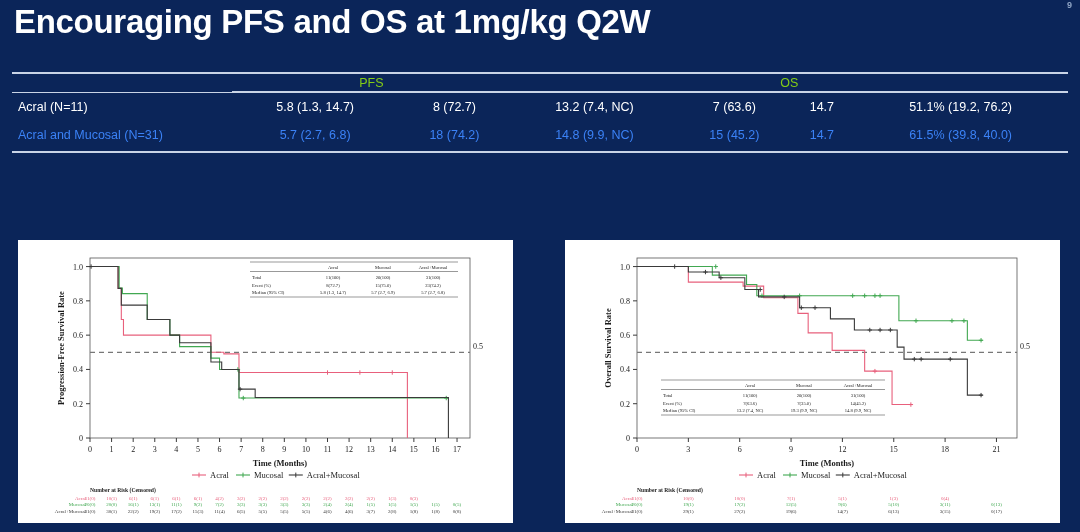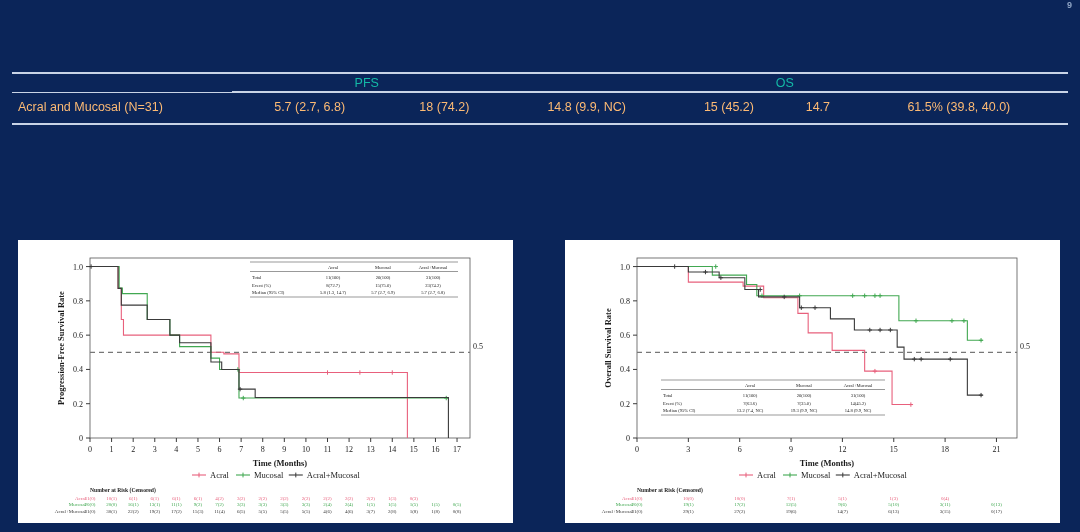--- a/index.html
+++ b/index.html
@@ -43,36 +43,36 @@
     font-family: "Liberation Sans", sans-serif;
   }
   table.results th, table.results td {
     padding: 0; text-align: center; font-weight: normal;
   }
   .rule-top td { border-top: 2px solid #c9d4e6; height: 3px; padding: 0; }
   .rule-bottom td { border-bottom: 2px solid #c9d4e6; height: 3px; padding: 0; }
 
   .grp-head th {
     font-weight: bold; font-size: 12.5px;
-    padding: 5px 0 5px 0; color: #14b8a6;
+    padding: 5px 0 5px 0; color: #84cc16;
   }
   .subrule td { height: 1px; padding: 0; }
   .subrule td.line { border-bottom: 1.4px solid #c9d4e6; }
 
   .col-head th {
     font-weight: bold; font-size: 12.5px;
     padding: 5px 4px 6px 4px; white-space: nowrap;
   }
   .col-head th.label-col { text-align: left; }
   .headrule td { height: 1px; padding: 0; }
   .headrule td.line { border-bottom: 1.4px solid #c9d4e6; }
 
   tr.datarow td { padding: 7px 4px; white-space: nowrap; font-size: 12.5px; }
   tr.datarow td.label-col { text-align: left; padding-left: 6px; }
-  tr.highlight td { color: #fdba74; }
+  tr.highlight td { color: #3b82f6; }
 
   
   .panel {
     position: absolute;
     background: #ffffff;
     top: 240px;
     height: 283px;
   }
   #panel-pfs { left: 18px; width: 495px; }
   #panel-os  { left: 565px; width: 495px; }
@@ -97,20 +97,21 @@
   .risk-lbl { font-family: "Liberation Serif", serif; font-size: 5px; text-anchor: end; }
   .risk-num { font-family: "Liberation Serif", serif; font-size: 5px; text-anchor: middle; }
 </style>
 </head>
 <body>
 
 <div class="slide">
 
   <div class="slide-number">9</div>
 
+  <div class="title">Encouraging PFS and OS at 1mg/kg Q2W</div>
 
   <div class="table-wrap">
     <table class="results">
       <tbody>
         <tr class="rule-top">
           <td colspan="7"></td>
         </tr>
         <tr class="grp-head">
           <th style="width:220px;"></th>
           <th colspan="2">PFS</th>
@@ -119,20 +120,29 @@
         <tr class="subrule">
           <td></td>
           <td colspan="2" class="line"></td>
           <td colspan="4" class="line"></td>
         </tr>
         <tr class="headrule">
           <td colspan="3" class="line"></td>
           <td colspan="4" class="line"></td>
         </tr>
 
+        <tr class="datarow">
+          <td class="label-col">Acral (N=11)</td>
+          <td>5.8 (1.3, 14.7)</td>
+          <td>8 (72.7)</td>
+          <td>13.2 (7.4, NC)</td>
+          <td>7 (63.6)</td>
+          <td>14.7</td>
+          <td>51.1% (19.2, 76.2)</td>
+        </tr>
         <tr class="datarow highlight">
           <td class="label-col">Acral and Mucosal (N=31)</td>
           <td>5.7 (2.7, 6.8)</td>
           <td>18 (74.2)</td>
           <td>14.8 (9.9, NC)</td>
           <td>15 (45.2)</td>
           <td>14.7</td>
           <td>61.5% (39.8, 40.0)</td>
         </tr>
         <tr class="rule-bottom">

